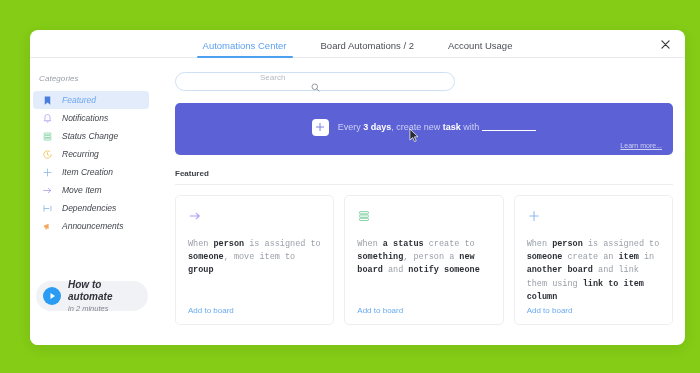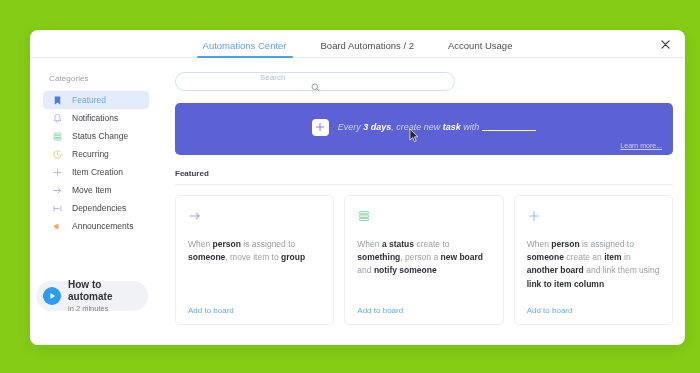--- a/index.html
+++ b/index.html
@@ -59,23 +59,24 @@
   }
   .close-btn svg { display: block; }
 
   
   .body-wrap { display: flex; height: calc(100% - 28px); }
 
   
   .sidebar {
     width: 125px;
     flex: 0 0 125px;
-    padding: 16px 0 0 10px;
+    padding: 16px 0 0 0;
     position: relative;
     background: #ffffff;
+    font-style: italic;
   }
   .cat-title {
     font-size: 8px;
     color: #9aa0aa;
     padding: 0 0 8px 9px;
     letter-spacing: .1px;
   }
   .cat-list { display: flex; flex-direction: column; }
   .cat-item {
     display: flex;
@@ -165,21 +166,21 @@
     justify-content: center;
   }
   .banner-inner { display: flex; align-items: center; gap: 9px; margin-top: -4px; }
   .banner-plus {
     width: 17px; height: 17px;
     border-radius: 4px;
     background: #fff;
     display: flex; align-items: center; justify-content: center;
     flex: 0 0 17px;
   }
-  .banner-text { font-size: 9px; color: #ced0f2; white-space: nowrap; font-style: italic; }
+  .banner-text { font-size: 9px; color: #ced0f2; white-space: nowrap; }
   .banner-text b { color: #ffffff; font-weight: bold; }
   .banner-blank {
     display: inline-block;
     width: 54px;
     border-bottom: 1.2px solid #ffffff;
     margin-left: 3px;
     vertical-align: middle;
     height: 7px;
   }
   .learn-more {
@@ -219,20 +220,21 @@
     position: relative;
     cursor: pointer;
   }
   .card-ico { height: 18px; display: flex; align-items: center; }
   .card-ico svg { display: block; }
   .card-text {
     margin-top: 13px;
     font-size: 8.5px;
     line-height: 1.55;
     color: #9aa0a8;
+    font-family: Liberation Mono, monospace;
   }
   .card-text b { color: #2c3036; font-weight: bold; }
   .card-link {
     position: absolute;
     left: 12px; bottom: 9px;
     font-size: 8px;
     color: #6aaaf0;
     cursor: pointer;
   }
 

